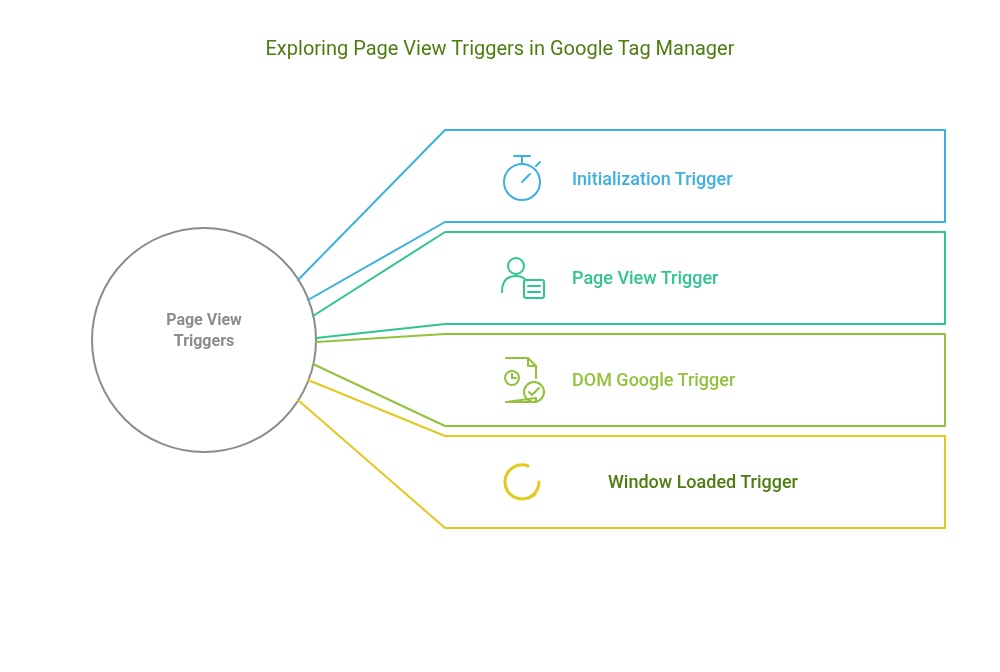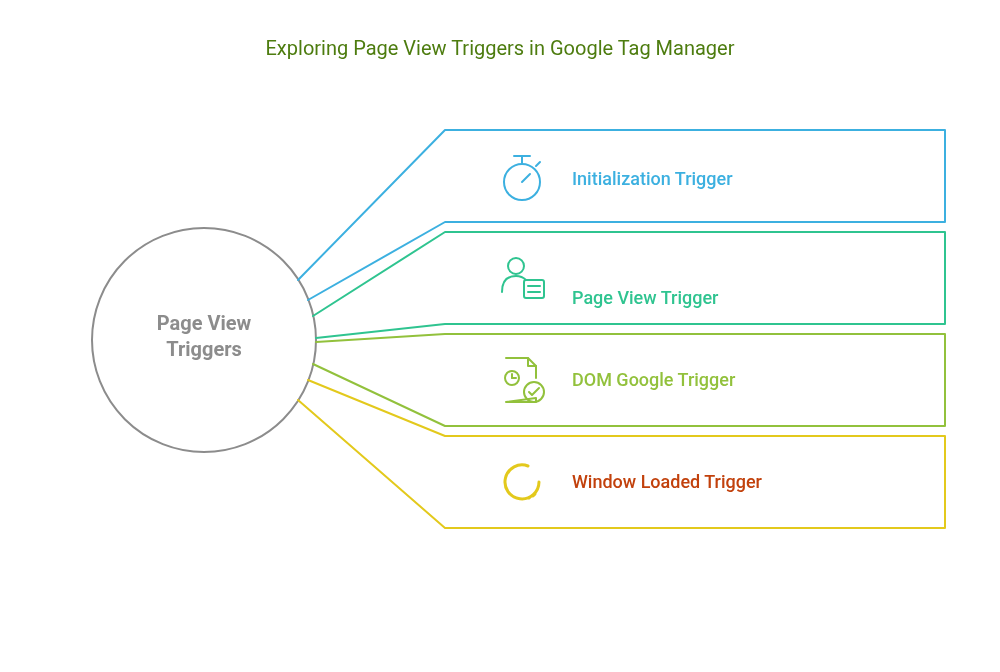--- a/index.html
+++ b/index.html
@@ -21,39 +21,39 @@
     font-size: 20px;
     color: #4d7c0f;
     font-weight: 400;
   }
   .circle-label {
     position: absolute;
     left: 114px;
     top: 310px;
     width: 180px;
     text-align: center;
-    font-size: 20px;
+    font-size: 16px;
     font-weight: 700;
     color: #8c8c8c;
     line-height: 1.3;
   }
   svg.diagram {
     position: absolute;
     left: 0;
     top: 0;
   }
   .row-label {
     position: absolute;
     font-size: 18px;
     font-weight: 500;
   }
   .row1-color { color: #3cb0e0; }
-  .row2-color { color: #2fc490; margin-top: 20px; }
+  .row2-color { color: #2fc490; }
   .row3-color { color: #92c13c; }
-  .row4-color { color: #c2410c; }
+  .row4-color { color: #4d7c0f; margin-left: 36px; }
 </style>
 </head>
 <body>
 
 <div class="title">Exploring Page View Triggers in Google Tag Manager</div>
 
 <svg class="diagram" width="1000" height="672" viewBox="0 0 1000 672">
 
   <circle cx="204" cy="340" r="112" fill="none" stroke="#8c8c8c" stroke-width="2"></circle>
 

